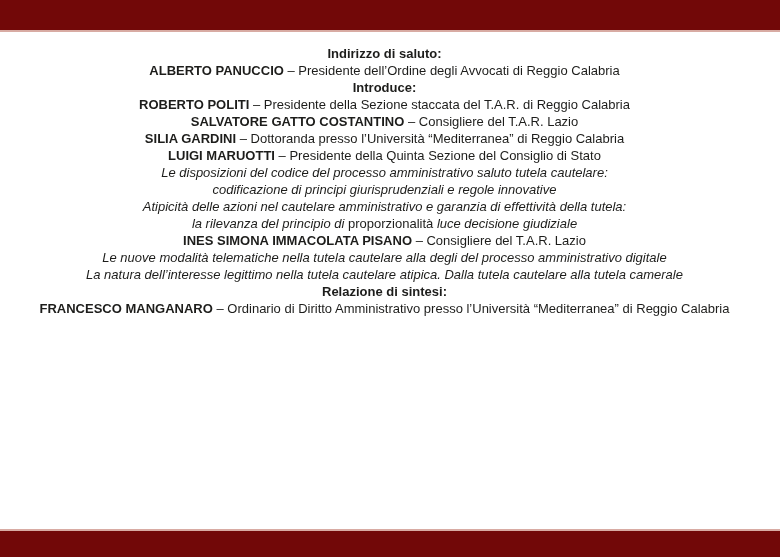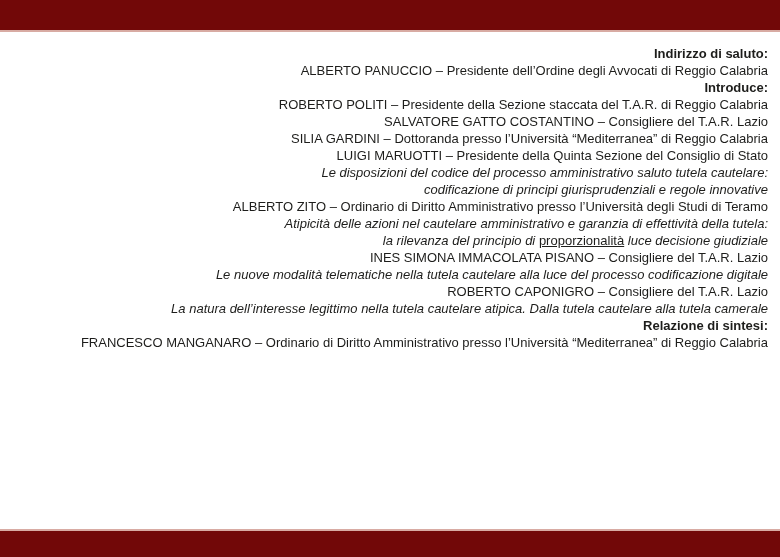--- a/index.html
+++ b/index.html
@@ -18,38 +18,38 @@
     border-bottom: 2px solid var(--baredge, #d8aba3);
   }
   .bar-bottom {
     position: absolute;
     left: 0; right: 0; bottom: 0;
     height: 26px;
     background: var(--bar, #720808);
     border-top: 2px solid var(--baredge, #d8aba3);
   }
   .content {
-    text-align: right;
+    text-align: center;
     font-size: 13px;
     line-height: 17px;
-    padding: 13px 12px 0 12px;
+    padding: 13px 23px 0 12px;
   }
   .content p { margin: 0; }
   .label   { font-weight: bold; margin-top: 7px; }
   .speaker { margin-top: 5px; }
-  .speaker .name { font-weight: normal; }
+  .speaker .name { font-weight: bold; }
   .session {
     color: var(--accent, #8e1f1f);
     font-weight: bold;
     font-size: 14px;
     line-height: 18px;
     margin-top: 10px;
   }
   .talk { font-style: italic; margin-top: 1px; }
-  .talk .upright { font-style: normal; text-decoration: underline; }
+  .talk .upright { font-style: normal; }
 </style>
 </head>
 <body>
 
 <div class="page" style="--bg: #ffffff; --bar: #720808; --baredge: #d8aba3; --accent: #8e1f1f; --text: #1d1d1b;">
   <div class="bar-top"></div>
 
   <div class="content">
 
     <p class="label">Indirizzo di saluto:</p>
@@ -84,47 +84,37 @@
 
     <p class="speaker">
       <span class="name">LUIGI MARUOTTI</span>
       <span class="dash">–</span>
       <span class="role">Presidente della Quinta Sezione del Consiglio di Stato</span>
     </p>
 
     <p class="talk">Le disposizioni del codice del processo amministrativo saluto tutela cautelare:</p>
     <p class="talk">codificazione di principi giurisprudenziali e regole innovative</p>
 
-    <p class="speaker">
-      <span class="name">ALBERTO ZITO</span>
-      <span class="dash">–</span>
-      <span class="role">Ordinario di Diritto Amministrativo presso l’Università degli Studi di Teramo</span>
-    </p>
 
     <p class="talk">Atipicità delle azioni nel cautelare amministrativo e garanzia di effettività della tutela:</p>
     <p class="talk">
       <span>la rilevanza del principio di</span>
       <span class="upright">proporzionalità</span>
       <span>luce decisione giudiziale</span>
     </p>
 
 
     <p class="speaker">
       <span class="name">INES SIMONA IMMACOLATA PISANO</span>
       <span class="dash">–</span>
       <span class="role">Consigliere del T.A.R. Lazio</span>
     </p>
 
-    <p class="talk">Le nuove modalità telematiche nella tutela cautelare alla luce del processo codificazione digitale</p>
+    <p class="talk">Le nuove modalità telematiche nella tutela cautelare alla degli del processo amministrativo digitale</p>
 
-    <p class="speaker">
-      <span class="name">ROBERTO CAPONIGRO</span>
-      <span class="dash">–</span>
-      <span class="role">Consigliere del T.A.R. Lazio</span>
-    </p>
 
     <p class="talk">La natura dell’interesse legittimo nella tutela cautelare atipica. Dalla tutela cautelare alla tutela camerale</p>
 
     <p class="label">Relazione di sintesi:</p>
 
     <p class="speaker">
       <span class="name">FRANCESCO MANGANARO</span>
       <span class="dash">–</span>
       <span class="role">Ordinario di Diritto Amministrativo presso l’Università “Mediterranea” di Reggio Calabria</span>
     </p>

